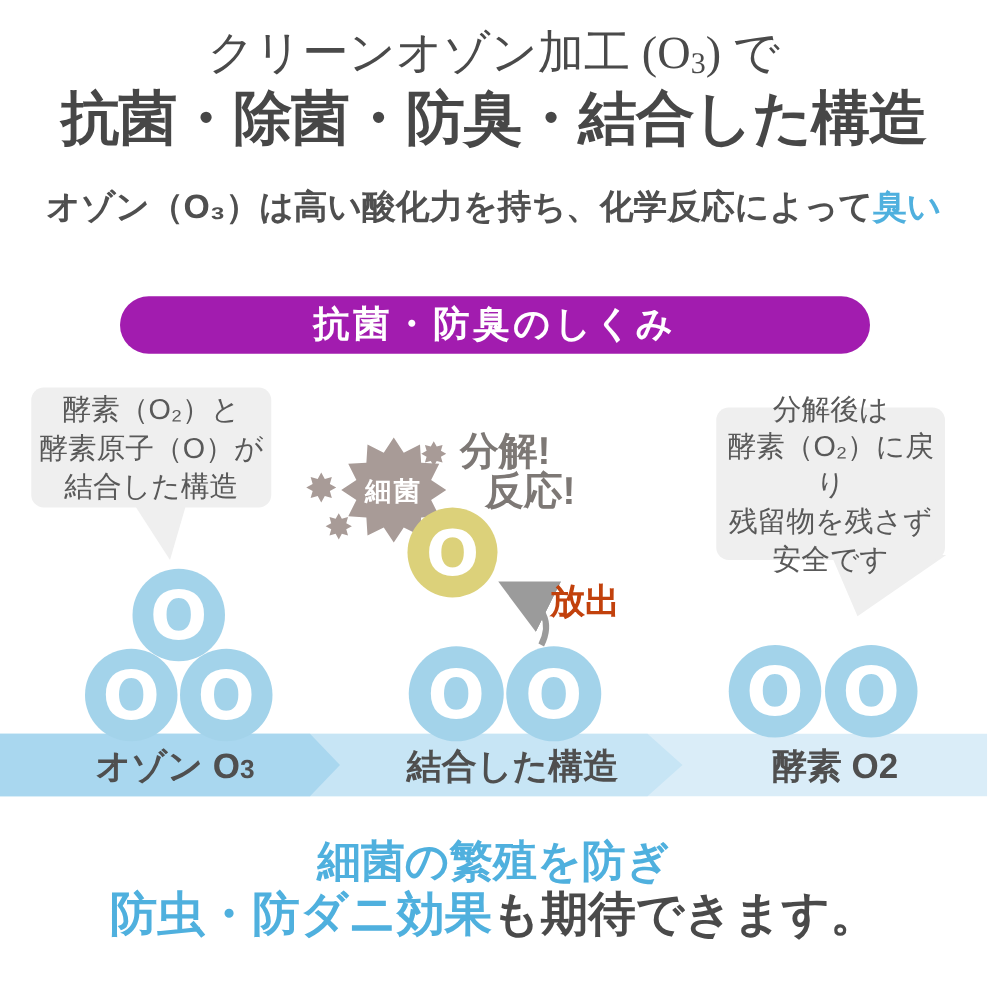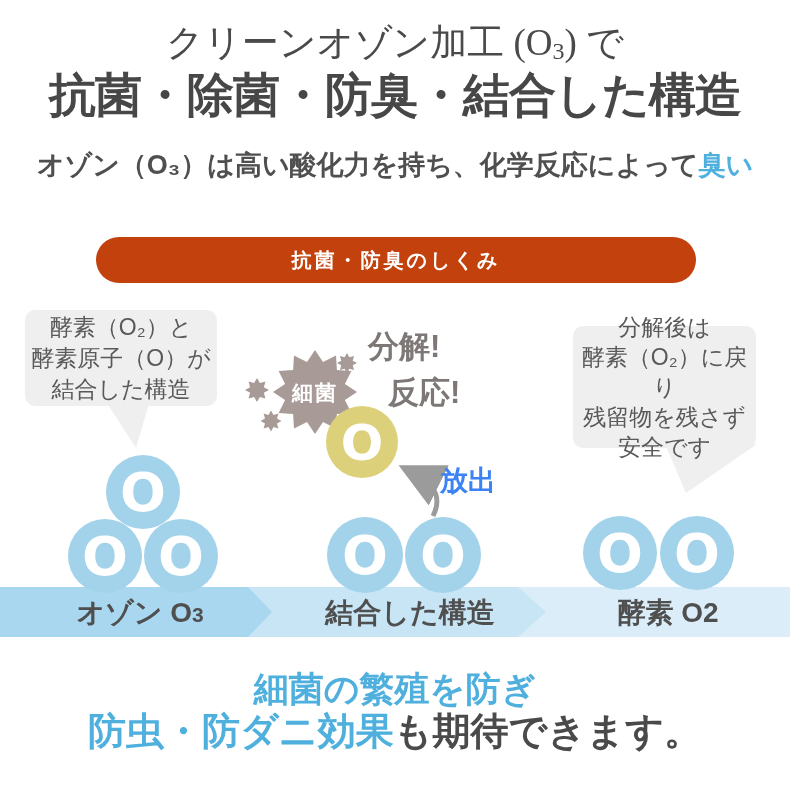--- a/index.html
+++ b/index.html
@@ -8,33 +8,33 @@
   .abs{position:absolute;}
   .center{left:0;width:790px;text-align:center;}
   .title1{top:20px;font-family:"Liberation Serif","DejaVu Serif",serif;font-size:37px;
           color:#4a4a4a;line-height:46px;}
   .t-sub{font-size:24px;vertical-align:-4px;}
   .title2{top:66px;font-family:"Liberation Serif","DejaVu Serif",serif;font-size:47px;
           font-weight:bold;color:#474747;line-height:58px;letter-spacing:-1px;}
   .intro{top:146px;font-size:27px;font-weight:600;line-height:38px;color:#4f4f4f;}
   .blue{color:#4fb0de;}
   .dark{color:#4f4f4f;}
-  .banner{top:237px;left:96px;width:600px;height:46px;background:#c2410c;border-radius:23px;
-          color:#ffffff;font-size:20px;font-weight:bold;letter-spacing:3px;
+  .banner{top:237px;left:96px;width:600px;height:46px;background:#a21caf;border-radius:23px;
+          color:#ffffff;font-size:29px;font-weight:bold;letter-spacing:3px;
           display:flex;align-items:center;justify-content:center;}
   .diagram{top:300px;left:0;width:790px;height:350px;}
   .diagram svg{position:absolute;left:0;top:0;}
   .bubble{position:absolute;background:#efefef;border-radius:10px;color:#595959;
           text-align:center;display:flex;flex-direction:column;justify-content:center;}
   .bubble-left{left:25px;top:10px;width:192px;height:96px;font-size:23px;line-height:31px;}
   .bubble-right{left:573px;top:26px;width:183px;height:122px;font-size:23px;line-height:30px;}
   .callout{position:absolute;font-weight:bold;color:#7d7875;white-space:nowrap;}
-  .co-decompose{left:368px;top:26px;font-size:31px;}
+  .co-decompose{left:368px;top:40px;font-size:31px;}
   .co-react{left:388px;top:72px;font-size:31px;}
-  .co-release{left:440px;top:162px;font-size:28px;color:#3b82f6;}
+  .co-release{left:440px;top:162px;font-size:28px;color:#c2410c;}
   .step-label{position:absolute;top:294px;text-align:center;font-size:28px;font-weight:bold;
               color:#4f4f4f;white-space:nowrap;}
   .step1{left:30px;width:220px;}
   .step2{left:290px;width:240px;}
   .step3{left:558px;width:220px;}
   .s-sub{font-size:21px;}
   .f1{top:666px;font-size:35px;font-weight:bold;color:#4fb0de;}
   .f2{top:706px;font-size:38px;font-weight:bold;color:#4a4a4a;}
   .o-text{font-family:"DejaVu Sans","Liberation Sans",sans-serif;font-weight:bold;fill:#ffffff;}
 </style>

